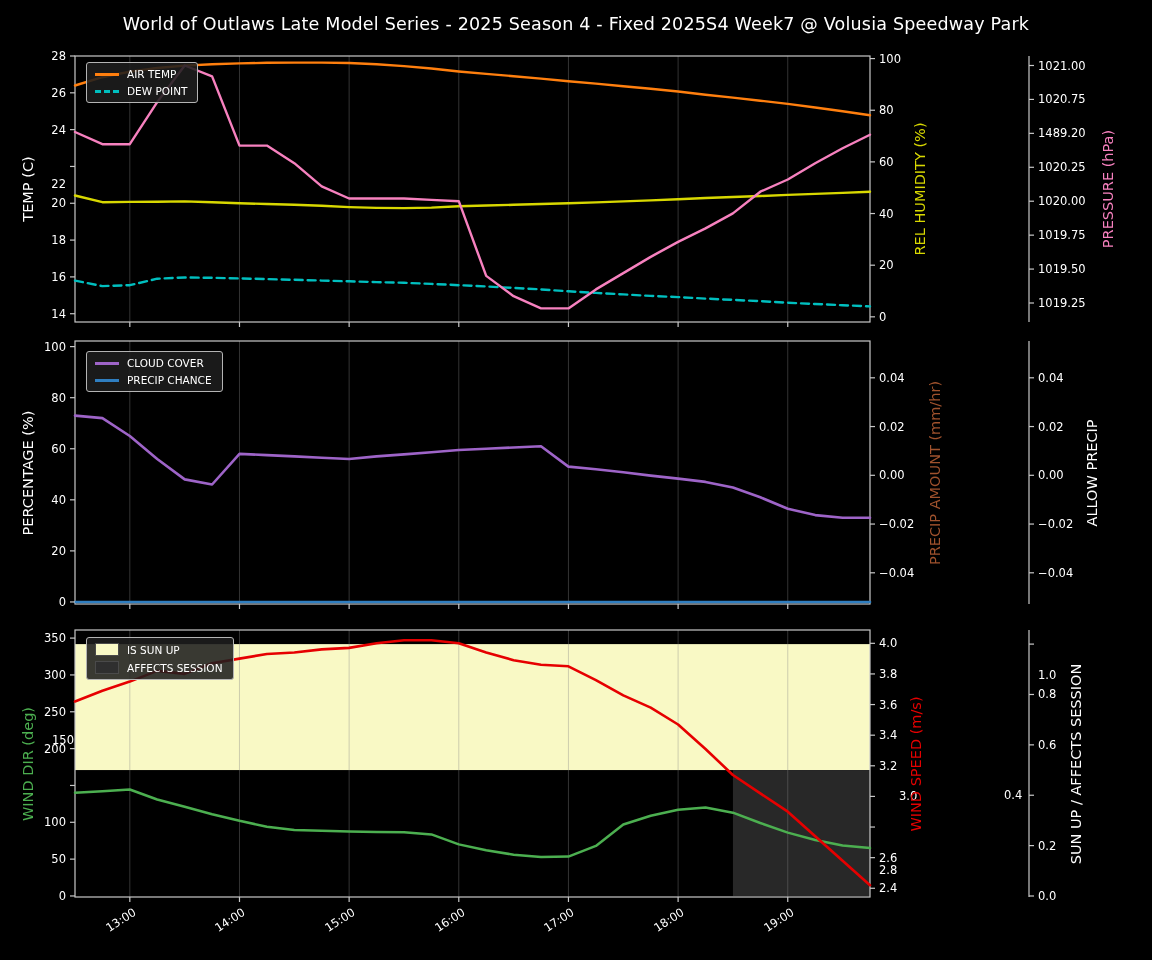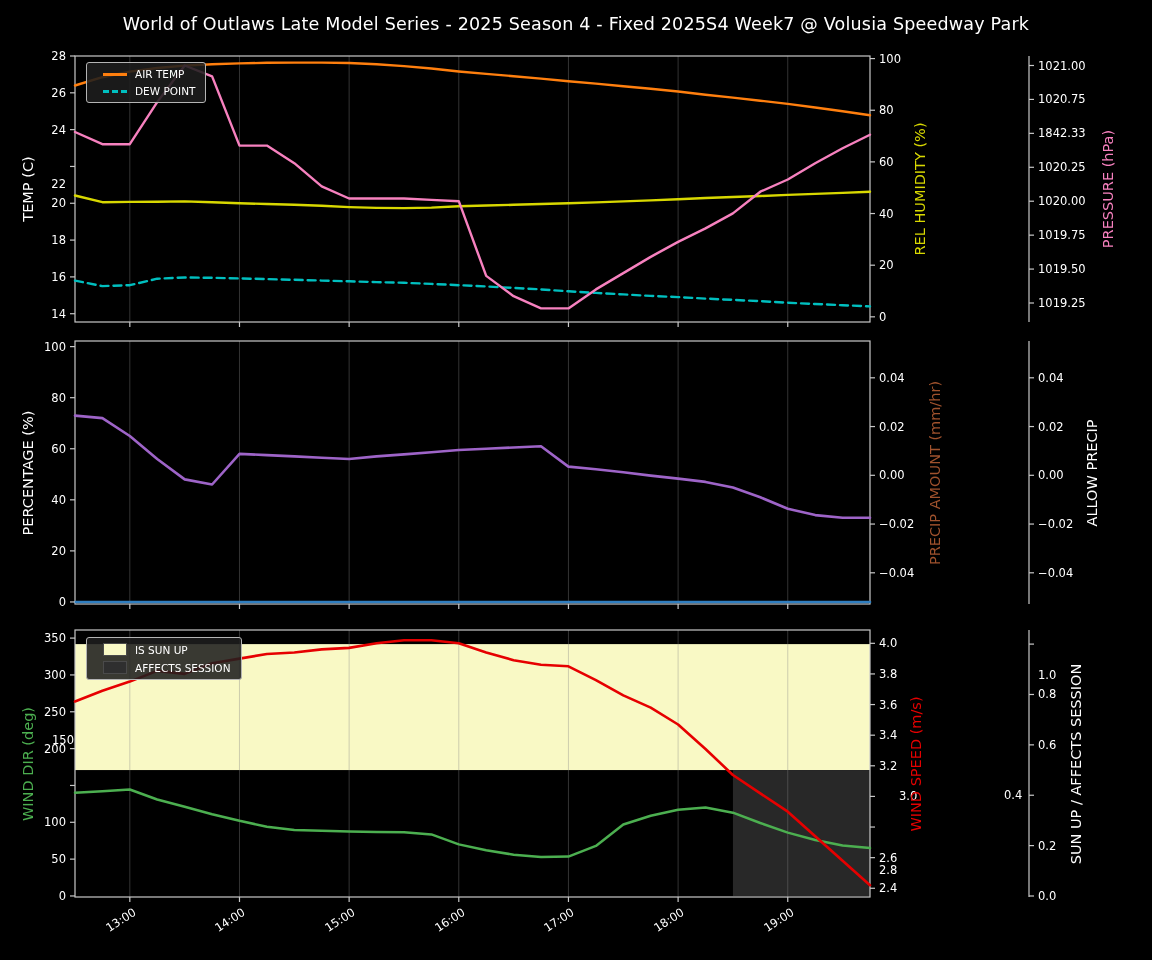--- a/index.html
+++ b/index.html
@@ -8,21 +8,21 @@
   .title{position:absolute;left:0;top:14px;width:1152px;text-align:center;color:#fff;
     font-size:17.5px;letter-spacing:.2px;white-space:nowrap;}
   svg{position:absolute;left:0;top:0;}
   .ytick{position:absolute;color:#fff;font-size:11.5px;line-height:14px;white-space:nowrap;}
   .ytick.left{width:66px;text-align:right;}
   .xtick{position:absolute;color:#fff;font-size:11.5px;width:60px;text-align:right;
     transform-origin:100% 0;transform:rotate(-33deg);white-space:nowrap;}
   .axlabel{position:absolute;font-size:14.5px;white-space:nowrap;
     transform:translate(-50%,-50%) rotate(-90deg);}
   .legend{position:absolute;background:rgba(30,30,30,.88);border:1px solid #b4b4b4;
-    border-radius:3px;padding:5px 10px 5px 16px;display:flex;flex-direction:column;gap:5px;z-index:5;}
+    border-radius:3px;padding:5px 10px 5px 8px;display:flex;flex-direction:column;gap:5px;z-index:5;}
   .lrow{display:flex;align-items:center;gap:8px;}
   .lrow .txt{color:#fff;font-size:10.5px;white-space:nowrap;}
   .sw-line{width:24px;height:0;border-top:3px solid;}
   .sw-dash{width:24px;height:0;border-top:3px dashed;}
   .sw-patch{width:22px;height:11px;border:1px solid #4a4a4a;}
 </style>
 </head>
 <body>
 
 <div class="fig" id="fig-root">
@@ -160,21 +160,21 @@
     <div class="ytick" style="left: 879px; top: 258.184px;">20</div>
     <div class="ytick" style="left: 879px; top: 206.534px;">40</div>
     <div class="ytick" style="left: 879px; top: 154.883px;">60</div>
     <div class="ytick" style="left: 879px; top: 103.233px;">80</div>
     <div class="ytick" style="left: 879px; top: 51.5825px;">100</div>
     <div class="ytick" style="left: 1038px; top: 296px;">1019.25</div>
     <div class="ytick" style="left: 1038px; top: 262.071px;">1019.50</div>
     <div class="ytick" style="left: 1038px; top: 228.143px;">1019.75</div>
     <div class="ytick" style="left: 1038px; top: 194.214px;">1020.00</div>
     <div class="ytick" style="left: 1038px; top: 160.286px;">1020.25</div>
-    <div class="ytick" style="left: 1038px; top: 126.357px;">1842.33</div>
+    <div class="ytick" style="left: 1038px; top: 126.357px;">1489.20</div>
     <div class="ytick" style="left: 1038px; top: 92.4286px;">1020.75</div>
     <div class="ytick" style="left: 1038px; top: 58.5px;">1021.00</div>
     <div class="axlabel" style="left: 28px; top: 189px; color: rgb(255, 255, 255);">TEMP (C)</div>
     <div class="axlabel" style="left: 920px; top: 189px; color: rgb(216, 216, 0);">REL HUMIDITY (%)</div>
     <div class="axlabel" style="left: 1108px; top: 189px; color: rgb(247, 129, 191);">PRESSURE (hPa)</div>
     <div class="legend" style="left: 86px; top: 62px;">
       <div class="lrow">
         <span class="sw-line" style="border-top-color: rgb(255, 127, 14);"></span>
         <span class="txt">AIR TEMP</span>
       </div>
@@ -195,20 +195,30 @@
     <div class="ytick" style="left: 879px; top: 419.554px;">0.02</div>
     <div class="ytick" style="left: 879px; top: 370.805px;">0.04</div>
     <div class="ytick" style="left: 1038px; top: 565.801px;">−0.04</div>
     <div class="ytick" style="left: 1038px; top: 517.052px;">−0.02</div>
     <div class="ytick" style="left: 1038px; top: 468.303px;">0.00</div>
     <div class="ytick" style="left: 1038px; top: 419.554px;">0.02</div>
     <div class="ytick" style="left: 1038px; top: 370.805px;">0.04</div>
     <div class="axlabel" style="left: 28px; top: 472.5px; color: rgb(255, 255, 255);">PERCENTAGE (%)</div>
     <div class="axlabel" style="left: 935px; top: 472.5px; color: rgb(160, 82, 45);">PRECIP AMOUNT (mm/hr)</div>
     <div class="axlabel" style="left: 1092px; top: 472.5px; color: rgb(255, 255, 255);">ALLOW PRECIP</div>
+    <div class="legend" style="left: 86px; top: 351px;">
+      <div class="lrow">
+        <span class="sw-line" style="border-top-color: rgb(158, 100, 200);"></span>
+        <span class="txt">CLOUD COVER</span>
+      </div>
+      <div class="lrow">
+        <span class="sw-line" style="border-top-color: rgb(47, 126, 192);"></span>
+        <span class="txt">PRECIP CHANCE</span>
+      </div>
+    </div>
     <div class="ytick left" style="left: 0px; top: 888.969px;">0</div>
     <div class="ytick left" style="left: 0px; top: 852.131px;">50</div>
     <div class="ytick left" style="left: 0px; top: 815.293px;">100</div>
     <div class="ytick left" style="left: 0px; top: 733px; margin-left: 8px;">150</div>
     <div class="ytick left" style="left: 0px; top: 741.618px;">200</div>
     <div class="ytick left" style="left: 0px; top: 704.78px;">250</div>
     <div class="ytick left" style="left: 0px; top: 667.942px;">300</div>
     <div class="ytick left" style="left: 0px; top: 631.104px;">350</div>
     <div class="ytick" style="left: 879px; top: 881.274px;">2.4</div>
     <div class="ytick" style="left: 879px; top: 850.654px;">2.6</div>

